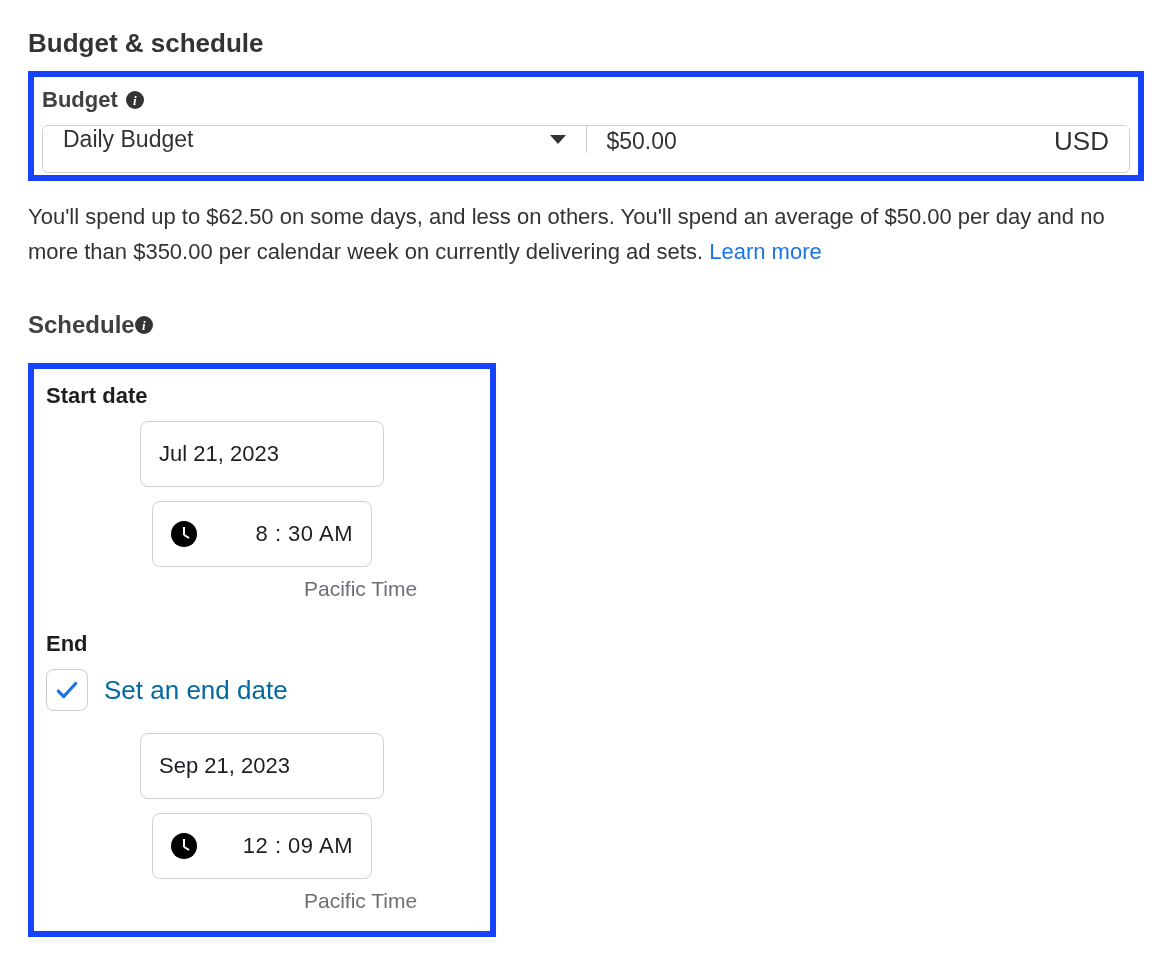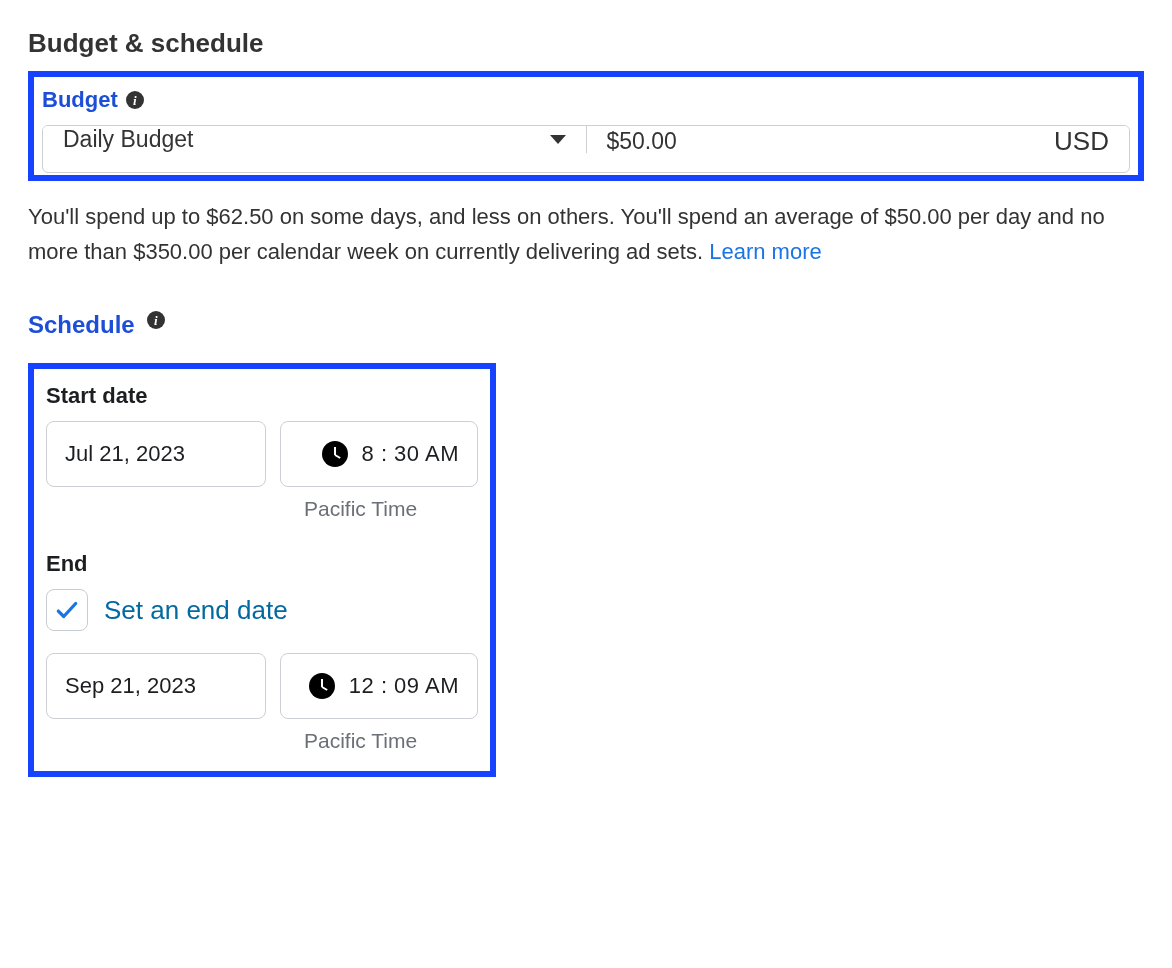--- a/index.html
+++ b/index.html
@@ -22,21 +22,21 @@
   }
   .label-row {
     display: flex;
     align-items: center;
     gap: 8px;
     margin-bottom: 12px;
   }
   .field-label {
     font-size: 22px;
     font-weight: 700;
-    color: #1d4ed8;
+    color: #404040;
   }
   .info-icon {
     width: 18px; height: 18px;
     border-radius: 50%;
     background: #333;
     color: #fff;
     font-family: Georgia, "Times New Roman", serif;
     font-style: italic;
     font-weight: 700;
     font-size: 13px;
@@ -87,54 +87,56 @@
     line-height: 1.6;
     color: #333;
     margin-top: 18px;
   }
   .learn-more {
     color: #1b74e4;
     text-decoration: none;
   }
   .schedule-heading {
     display: flex;
-    gap: 12px;
+    align-items: center;
+    gap: 0;
     margin-top: 42px;
     margin-bottom: 24px;
   }
   .schedule-heading .field-label { font-size: 24px; }
   .schedule-box {
     border: 6px solid #1543ff;
     padding: 14px 12px 18px 12px;
     width: 468px;
   }
   .sub-label {
     font-size: 22px;
     font-weight: 700;
     color: #1c1e21;
     margin-bottom: 12px;
   }
   .dt-row {
     display: flex;
     gap: 14px;
     align-items: center;
+    flex-direction: column;
   }
   .pill {
     border: 1px solid #ccd0d5;
     border-radius: 8px;
     background: #fff;
     height: 66px;
     display: flex;
     align-items: center;
     padding: 0 18px;
     font-size: 22px;
     color: #1c1e21;
   }
   .date-pill { width: 244px; }
-  .time-pill { width: 220px; gap: 14px; justify-content: flex-end; }
+  .time-pill { width: 220px; gap: 14px; justify-content: space-between; }
   .clock-icon {
     width: 26px; height: 26px;
     border-radius: 50%;
     background: #000;
     position: relative;
     flex-shrink: 0;
   }
   .clock-icon::before,
   .clock-icon::after {
     content: "";

